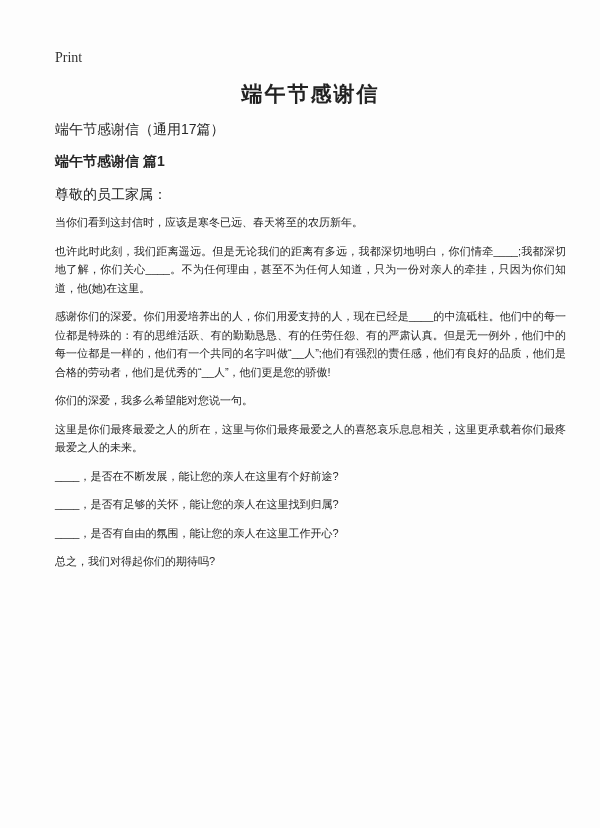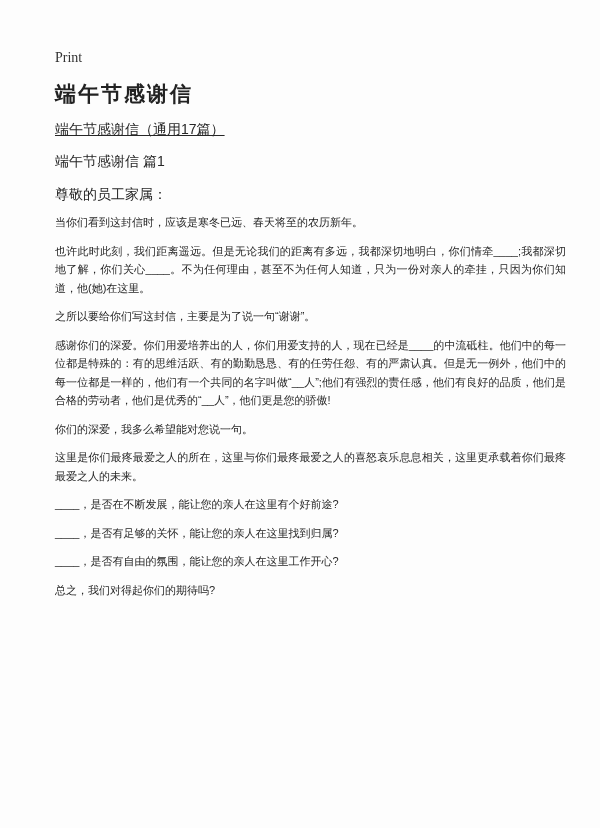--- a/index.html
+++ b/index.html
@@ -27,33 +27,33 @@
     line-height: 15px;
     color: #333333;
     margin: 0 0 16px 0;
     display: inline-block;
     cursor: pointer;
   }
   .doc-title {
     font-size: 21px;
     font-weight: bold;
     letter-spacing: 2px;
+    text-align: center;
     line-height: 26px;
     margin: 0 0 13px 0;
     color: #222222;
   }
   .doc-subtitle {
     font-size: 14px;
     line-height: 19px;
     margin: 0 0 13px 0;
-    text-decoration: underline;
   }
   .section-heading {
     font-size: 14px;
-    font-weight: normal;
+    font-weight: bold;
     line-height: 19px;
     margin: 9px 0 14px 0;
   }
   .salutation {
     font-size: 14px;
     line-height: 19px;
     margin: 12px 0 9px 0;
   }
   .letter-body p {
     font-size: 11px;
@@ -73,21 +73,20 @@
 
   <div class="doc-subtitle">端午节感谢信（通用17篇）</div>
 
   <div class="section-heading">端午节感谢信 篇1</div>
 
   <div class="salutation">尊敬的员工家属：</div>
 
   <div class="letter-body">
       <p>当你们看到这封信时，应该是寒冬已远、春天将至的农历新年。</p>
       <p>也许此时此刻，我们距离遥远。但是无论我们的距离有多远，我都深切地明白，你们情牵____;我都深切地了解，你们关心____。不为任何理由，甚至不为任何人知道，只为一份对亲人的牵挂，只因为你们知道，他(她)在这里。</p>
-      <p>之所以要给你们写这封信，主要是为了说一句“谢谢”。</p>
       <p>感谢你们的深爱。你们用爱培养出的人，你们用爱支持的人，现在已经是____的中流砥柱。他们中的每一位都是特殊的：有的思维活跃、有的勤勤恳恳、有的任劳任怨、有的严肃认真。但是无一例外，他们中的每一位都是一样的，他们有一个共同的名字叫做“__人”;他们有强烈的责任感，他们有良好的品质，他们是合格的劳动者，他们是优秀的“__人”，他们更是您的骄傲!</p>
       <p>你们的深爱，我多么希望能对您说一句。</p>
       <p>这里是你们最疼最爱之人的所在，这里与你们最疼最爱之人的喜怒哀乐息息相关，这里更承载着你们最疼最爱之人的未来。</p>
       <p>____，是否在不断发展，能让您的亲人在这里有个好前途?</p>
       <p>____，是否有足够的关怀，能让您的亲人在这里找到归属?</p>
       <p>____，是否有自由的氛围，能让您的亲人在这里工作开心?</p>
       <p>总之，我们对得起你们的期待吗?</p>
     </div>
 </div>
 

